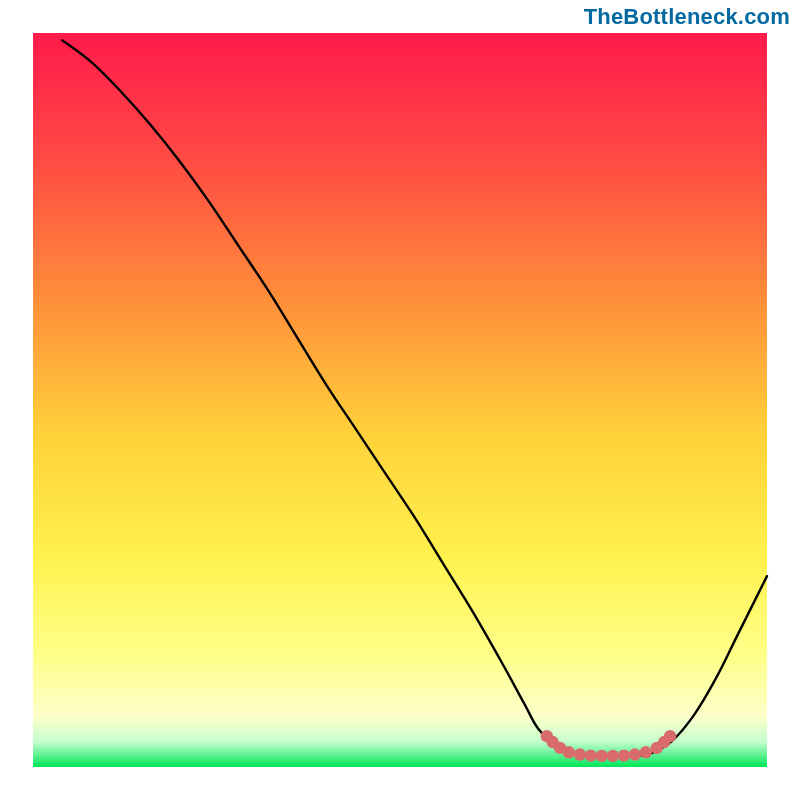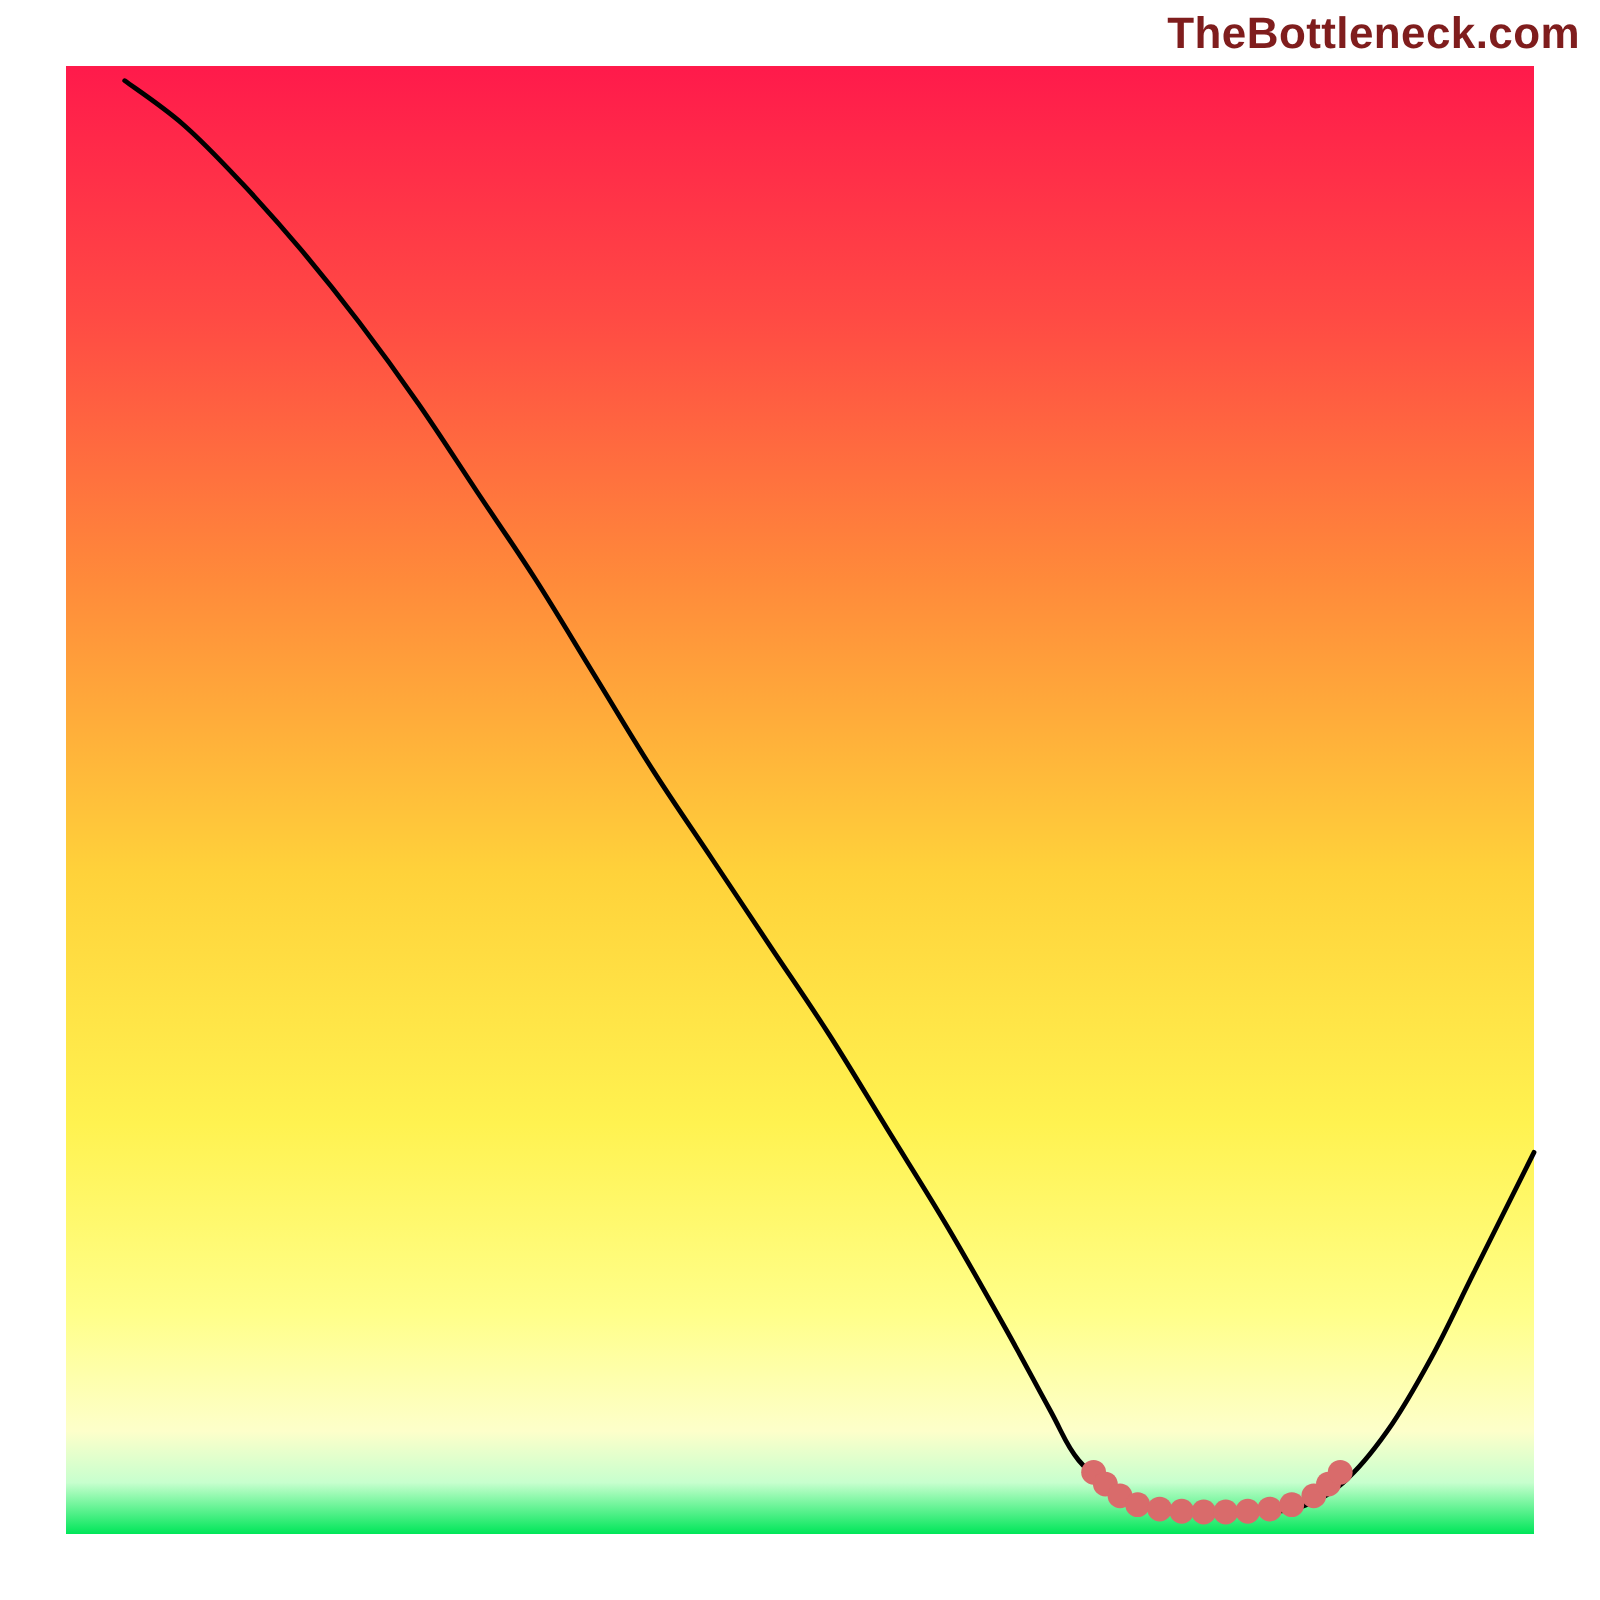--- a/index.html
+++ b/index.html
@@ -15,21 +15,21 @@
     width: 800px;
     height: 800px;
   }
   .watermark {
     position: absolute;
     top: 4px;
     right: 10px;
     font-family: Arial, sans-serif;
     font-size: 22px;
     font-weight: 600;
-    color: #7f1d1d;
+    color: #0369a1;
     letter-spacing: 0.2px;
     user-select: none;
   }
   svg {
     display: block;
   }
 </style>
 </head>
 <body>
 

